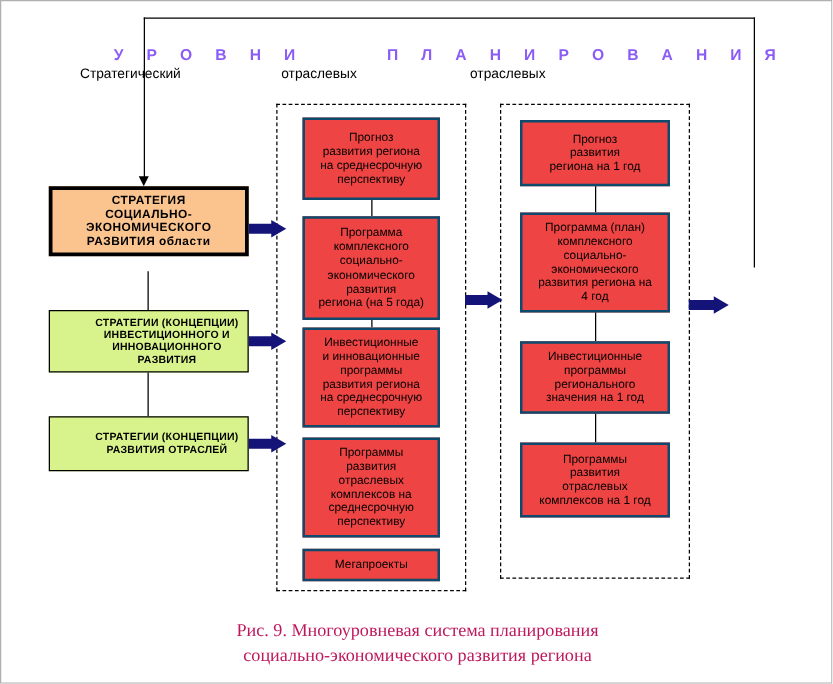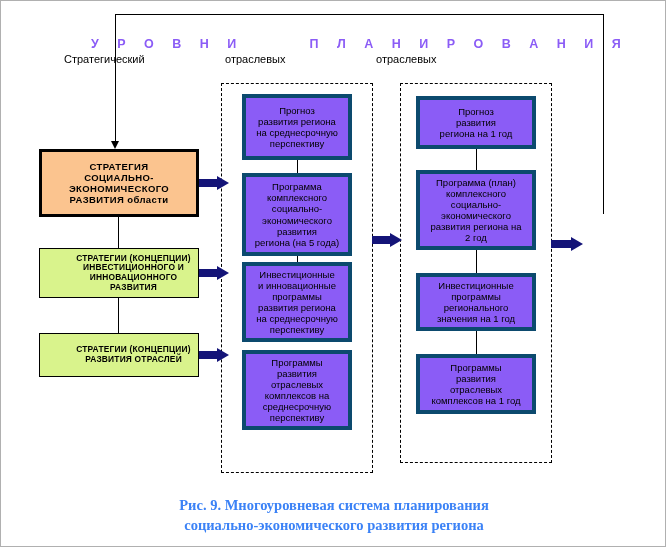--- a/index.html
+++ b/index.html
@@ -72,22 +72,22 @@
 
   
   .node {
     position: absolute;
     box-sizing: border-box;
     display: flex;
     align-items: center;
     justify-content: center;
     text-align: center;
     color: #000;
-    background: #8b5cf6;
-    border: 4px solid #0c4a6e;
+    background: #ef4444;
+    border: 2px solid #0c4a6e;
     line-height: 1.16;
     white-space: pre-line;
   }
   .node.plain  { font-size: 9.5px; }
 
   .node.strategy {
     background: #fbc48f;
     border: 3px solid #000;
     font-size: 9.5px;
     font-weight: bold;
@@ -132,24 +132,24 @@
   }
 
   
   .caption {
     position: absolute;
     left: 0;
     top: 495px;
     width: 666px;
     text-align: center;
     font-family: "Liberation Serif", serif;
-    font-weight: bold;
+    font-weight: normal;
     font-size: 14.5px;
     line-height: 1.35;
-    color: #3b82f6;
+    color: #be185d;
     white-space: pre-line;
   }
 </style>
 </head>
 <body>
 
 <div id="figure">
 
   <div class="ln ln-h" style="left:114px; top:13px; width:489px;"></div>
   <div class="ln ln-v" style="left:114px; top:13px; height:128px;"></div>
@@ -157,21 +157,21 @@
   <div class="ln ln-v" style="left:602px; top:13px; height:200px;"></div>
 
   <div class="hdr-title">У Р О В Н И      П Л А Н И Р О В А Н И Я</div>
   <div class="sublabel sub-strategic">Стратегический</div>
   <div class="sublabel sub-tactic">отраслевых</div>
   <div class="sublabel sub-oper">отраслевых</div>
 
   <div class="dashgroup" style="left:220px; top:82px; width:152px; height:390px;"></div>
   <div class="dashgroup" style="left:399px; top:82px; width:152px; height:380px;"></div>
 
-  <div class="node strategy" style="left:38px; top:148px; width:160px; height:68px;">СТРАТЕГИЯ
+  <div class="node strategy" style="left:38px; top:148px; width:160px; height:56px;">СТРАТЕГИЯ
 СОЦИАЛЬНО-
 ЭКОНОМИЧЕСКОГО
 РАЗВИТИЯ области</div>
 
   <div class="ln ln-v" style="left:117px; top:216px; height:31px;"></div>
 
   <div class="node greenbox" style="left:38px; top:247px; width:160px; height:50px;">СТРАТЕГИИ (КОНЦЕПЦИИ)
 ИНВЕСТИЦИОННОГО И
 ИННОВАЦИОННОГО
 РАЗВИТИЯ</div>
@@ -215,37 +215,38 @@
 на среднесрочную
 перспективу</div>
 
   <div class="node plain" style="left:241px; top:349px; width:110px; height:80px;">Программы
 развития
 отраслевых
 комплексов на
 среднесрочную
 перспективу</div>
 
+  <div class="node plain" style="left:241px; top:438px; width:110px; height:26px;">Мегапроекты</div>
 
   <div class="fatarrow" style="left:371px; top:232px; width:30px;">
     <div class="shaft" style="width:19px;"></div>
     <div class="head" style="left:18px;"></div>
   </div>
 
   <div class="node plain" style="left:415px; top:95px; width:120px; height:53px;">Прогноз
 развития
 региона на 1 год</div>
   <div class="ln ln-v" style="left:475px; top:148px; height:21px;"></div>
 
   <div class="node plain" style="left:415px; top:169px; width:120px; height:80px;">Программа (план)
 комплексного
 социально-
 экономического
 развития региона на
-2 год</div>
+4 год</div>
   <div class="ln ln-v" style="left:475px; top:249px; height:23px;"></div>
 
   <div class="node plain" style="left:415px; top:272px; width:120px; height:58px;">Инвестиционные
 программы
 регионального
 значения на 1 год</div>
   <div class="ln ln-v" style="left:475px; top:330px; height:23px;"></div>
 
   <div class="node plain" style="left:415px; top:353px; width:120px; height:60px;">Программы
 развития

